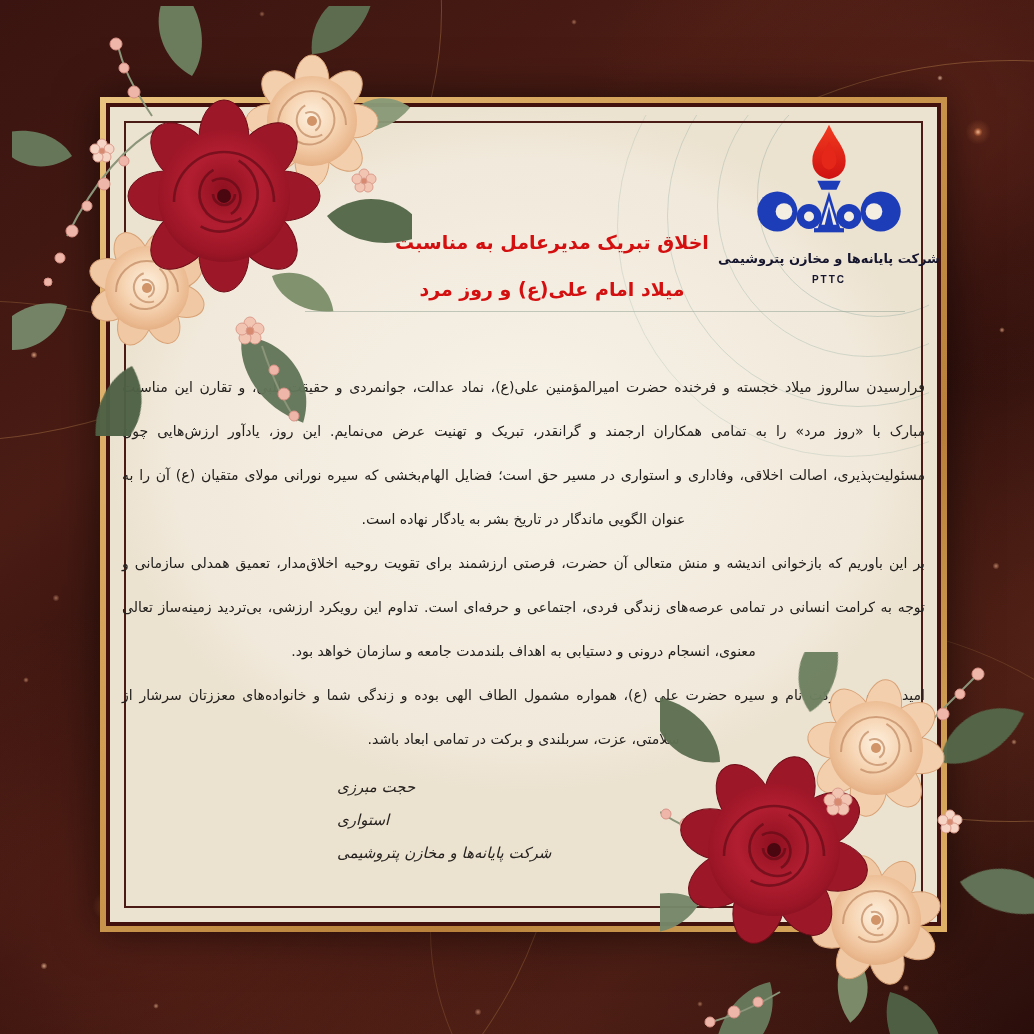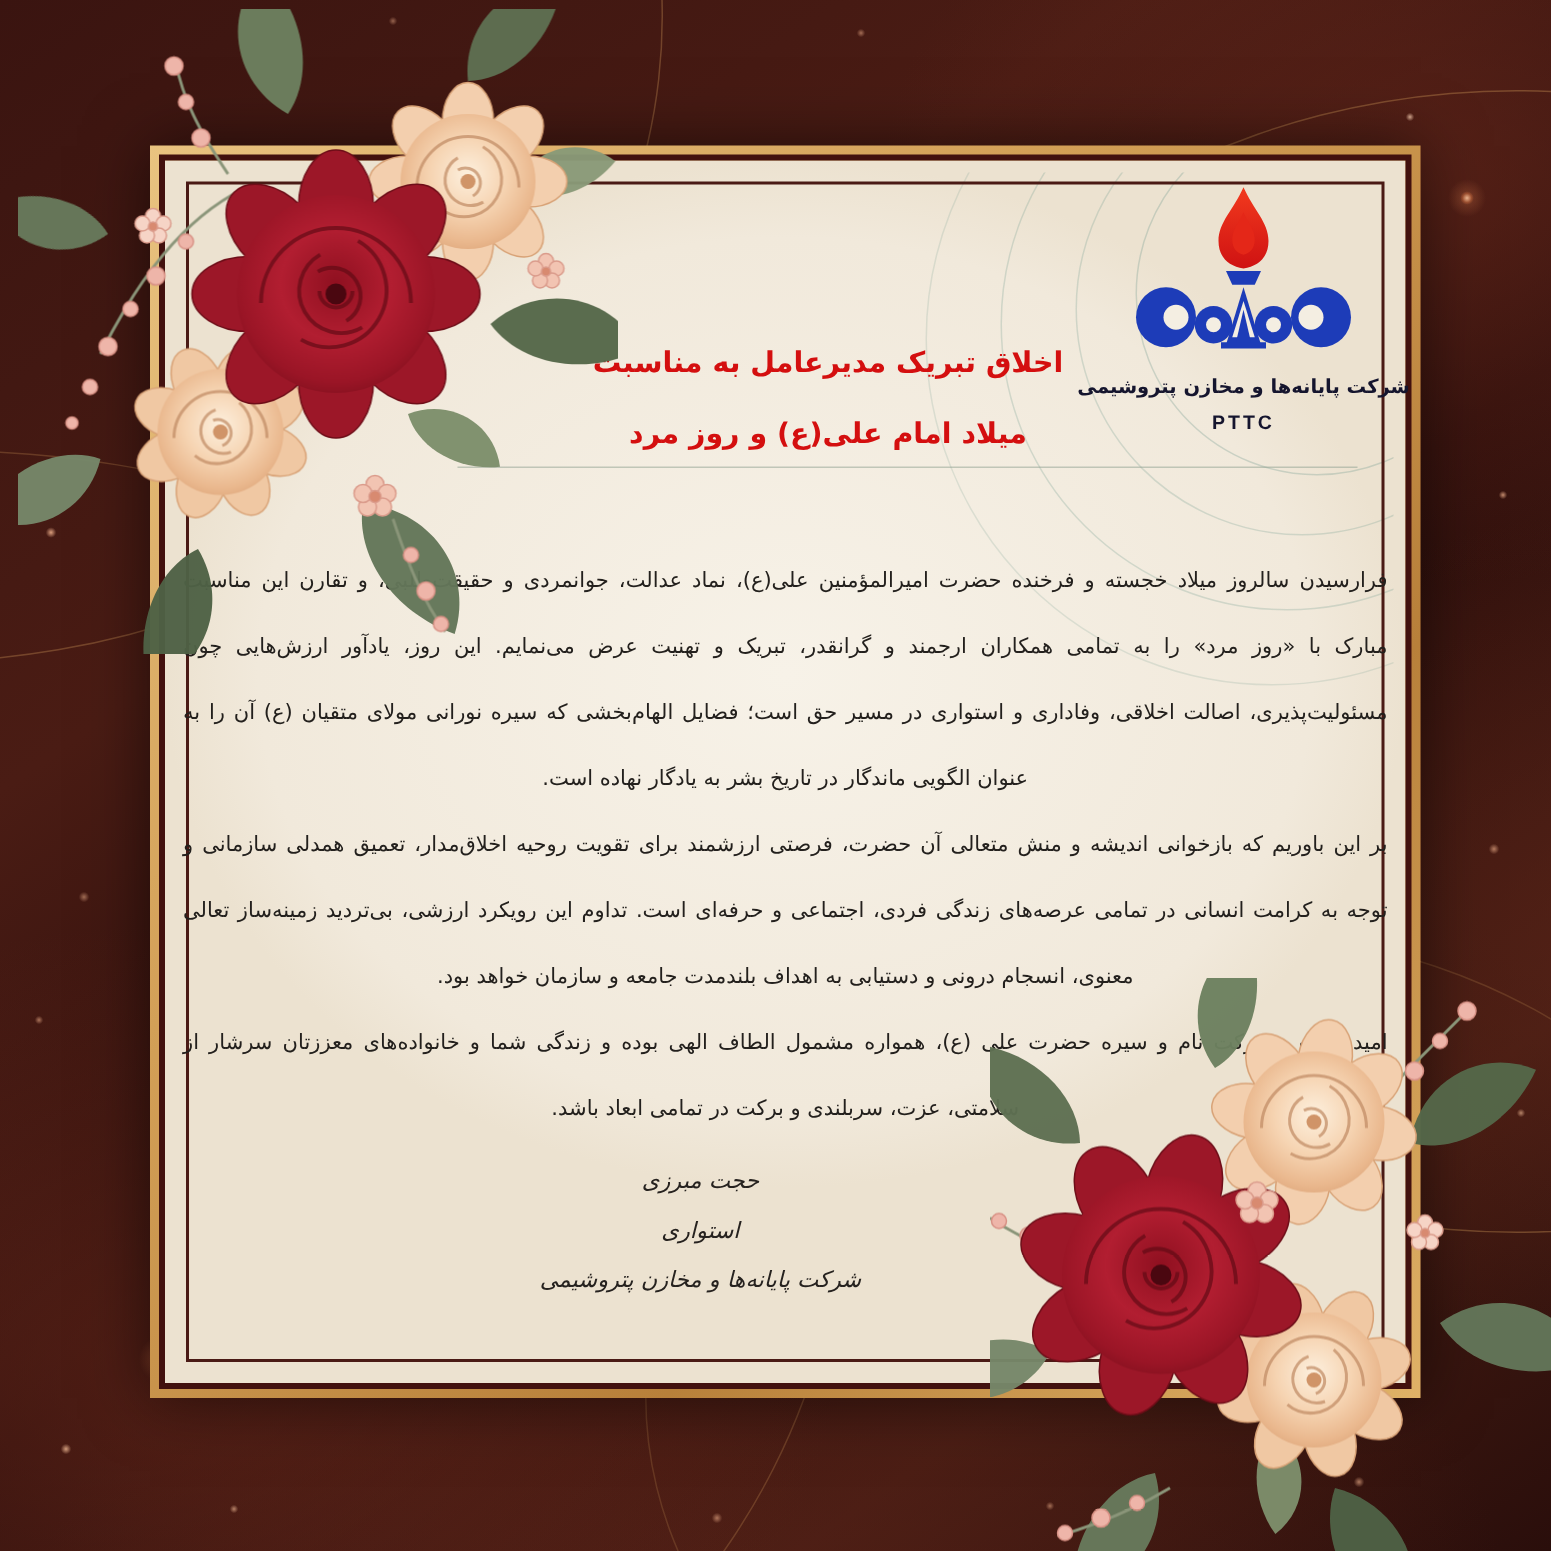--- a/index.html
+++ b/index.html
@@ -50,32 +50,32 @@
   .card-deco{position:absolute;inset:8px;overflow:hidden;pointer-events:none;}
   .teal-arc{position:absolute;border-radius:50%;border:1.5px solid rgba(128,164,152,.30);}
   .t1{width:300px;height:300px;right:-90px;top:-60px;}
   .t2{width:380px;height:380px;right:-120px;top:-90px;}
   .t3{width:460px;height:460px;right:-150px;top:-120px;border-color:rgba(128,164,152,.22);}
   .t4{width:240px;height:240px;right:-70px;top:-40px;border-color:rgba(128,164,152,.35);}
 
   
   .logo{position:absolute;left:618px;top:26px;width:222px;text-align:center;}
   .logo-fa{font-size:13px;font-weight:bold;color:#15152e;direction:rtl;margin-top:2px;letter-spacing:0;}
-  .logo-en{font-family:"Liberation Sans",sans-serif;font-size:13px;font-weight:bold;color:#15152e;letter-spacing:2px;margin-top:8px;}
+  .logo-en{font-family:"Liberation Sans",sans-serif;font-size:10px;font-weight:bold;color:#15152e;letter-spacing:2px;margin-top:8px;}
 
   
   .title{position:absolute;left:152px;top:122px;width:600px;text-align:center;direction:rtl;
     color:#d40f0f;font-weight:bold;font-size:19px;line-height:47px;}
   .sep{position:absolute;left:205px;top:214px;width:600px;height:0;border-top:1.5px solid rgba(150,165,150,.55);}
 
   
   .content{position:absolute;left:20px;top:268px;width:807px;direction:rtl;}
   .content p{margin:0;padding:0 2px;color:#23201d;font-size:14px;line-height:44px;
     text-align:justify;text-align-last:center;font-family:"DejaVu Sans",sans-serif;}
-  .signature{margin-top:10px;margin-right:330px;width:260px;text-align:center;direction:rtl;
+  .signature{margin-top:10px;margin-right:330px;width:260px;text-align:left;direction:rtl;
     color:#26221f;font-size:15px;line-height:33px;font-style:italic;}
 
   .bouquet{position:absolute;pointer-events:none;}
   .bq-tl{left:12px;top:6px;z-index:3;}
   .bq-br{left:660px;top:652px;z-index:3;}
 </style>
 </head>
 <body>
 
 <div class="stage">

